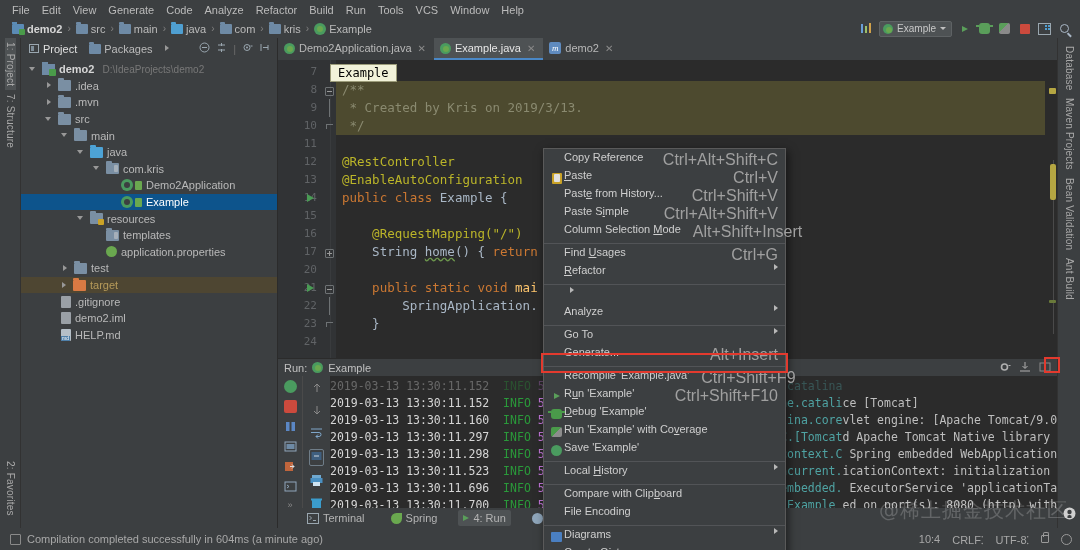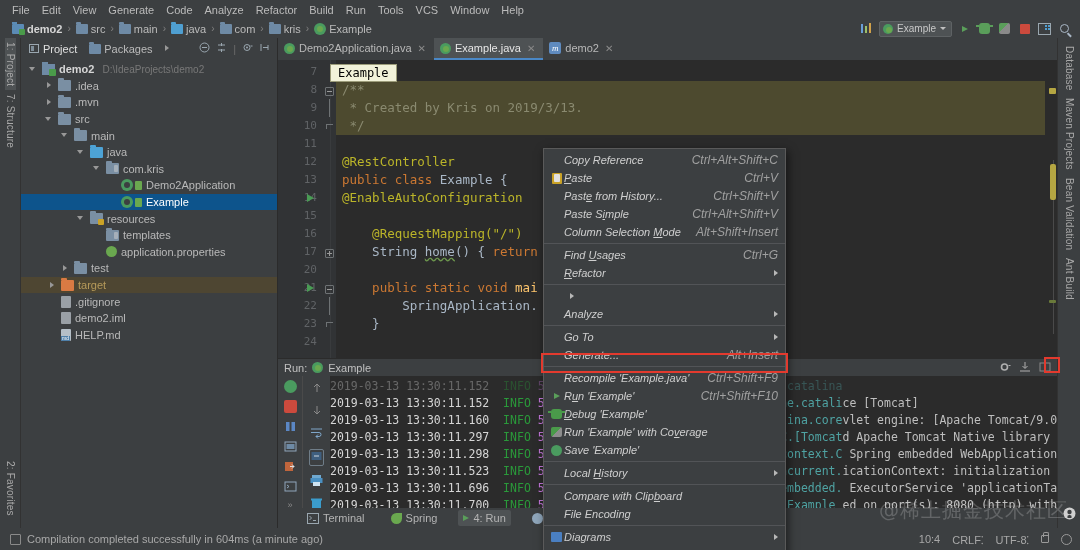--- a/index.html
+++ b/index.html
@@ -143,24 +143,24 @@
   .tw.active{ background:#4e5254; }
   .statusbar{ height:22px; flex:0 0 auto; background:#3c3f41; display:flex; align-items:center; padding:0 8px 0 10px; font-size:11px; color:#a8a8a8; gap:6px;}
   .statusbar .right{ margin-left:auto; display:flex; align-items:center; gap:12px;}
   .sbox{ width:11px;height:11px;border:1px solid #8a8a8a;border-radius:1px;}
   .lock{ width:8px;height:8px;border:1.5px solid #9a9a9a;border-radius:1px;position:relative;}
   .lock:before{content:"";position:absolute;left:1px;top:-4px;width:4px;height:4px;border:1.5px solid #9a9a9a;border-bottom:none;border-radius:2px 2px 0 0;}
   .globe{ width:11px;height:11px;border:1.5px solid #9a9a9a;border-radius:50%;}
 
   
   .ctx{ position:absolute; left:543px; top:148px; width:243px; background:#3c3f41; border:1px solid #5a5a5a; box-shadow:2px 3px 9px rgba(0,0,0,.55); z-index:100; padding:2px 0;}
-  .ctxi{ height:18px; display:flex; align-items:center; padding:0 7px 0 5px; font-size:11px; color:#cfcfcf; position:relative;font-style:italic;}
+  .ctxi{ height:18px; display:flex; padding:0 7px 0 5px; font-size:11px; color:#cfcfcf; position:relative;}
   .ctxi .ci{ width:15px; flex:0 0 auto; display:flex; align-items:center; justify-content:center;}
   .ctxi .lbl{ flex:1 1 auto; white-space:nowrap; }
-  .ctxi .sc{ color:#a0a0a0; font-size:12px; padding-left:12px;}
+  .ctxi .sc{ color:#a0a0a0; font-size:16px; padding-left:12px;}
   .ctxi .sub{ width:0;height:0;border-left:4px solid #b8b8b8;border-top:3px solid transparent;border-bottom:3px solid transparent; margin-left:6px;}
   .ctxsep{ height:1px; background:#525457; margin:2px 0;}
   .u{ text-decoration:underline; }
   .ctx-hl{ position:absolute; left:541px; top:353px; width:247px; height:20px; border:2px solid #e33a2e; z-index:101; pointer-events:none;}
   .ctx-hl2{ position:absolute; left:1044px; top:357px; width:16px; height:16px; border:2px solid #e33a2e; z-index:101;}
   .pasteicon{ width:10px;height:11px;background:#c9a227;border-radius:1px;position:relative;}
   .pasteicon:after{content:"";position:absolute;left:2px;top:1px;width:6px;height:8px;background:#e0e0e0;border-radius:1px;}
   .dbgicon{ width:11px;height:10px;background:#4a9b4a;border-radius:3px;position:relative;}
   .dbgicon:before,.dbgicon:after{content:"";position:absolute;top:2px;width:3px;height:1.5px;background:#4a9b4a;}
   .dbgicon:before{left:-3px;} .dbgicon:after{right:-3px;}
@@ -372,21 +372,21 @@
         </div>
         <div class="row" style="padding-left:85px">
           <span class="ic spr"></span>
           <span>application.properties</span>
         </div>
         <div class="row" style="padding-left:40px">
           <span class="arw r"></span>
           <span class="ic f"></span>
           <span>test</span>
         </div>
-        <div class="row sel2" style="padding-left:27px">
+        <div class="row sel2" style="padding-left:39px">
           <span class="arw r"></span>
           <span class="ic f orange"></span>
           <span style="color:#b69a5a">target</span>
         </div>
         <div class="row" style="padding-left:40px">
           <span class="ic file"></span>
           <span>.gitignore</span>
         </div>
         <div class="row" style="padding-left:40px">
           <span class="ic file"></span>
@@ -474,22 +474,22 @@
           <div class="fold"></div>
         </div>
 
         <div class="code">
           <div class="cl">&nbsp;</div>
           <div class="cl cmt"><span class="cm">/**</span></div>
           <div class="cl cmt"><span class="cm"> * Created by Kris on 2019/3/13.</span></div>
           <div class="cl cmt"><span class="cm"> */</span></div>
           <div class="cl">&nbsp;</div>
           <div class="cl"><span class="an">@RestController</span></div>
+          <div class="cl"><span class="an">@EnableAutoConfiguration</span></div>
           <div class="cl"><span class="k">public class </span><span class="id">Example {</span></div>
-          <div class="cl"><span class="an">@EnableAutoConfiguration</span></div>
           <div class="cl">&nbsp;</div>
           <div class="cl"><span class="an">    @RequestMapping("/")</span></div>
           <div class="cl"><span class="id">    String </span><span class="under id">home</span><span class="id">() { </span><span class="k">return</span></div>
           <div class="cl">&nbsp;</div>
           <div class="cl"><span class="k">    public static void </span><span class="fn">mai</span></div>
           <div class="cl"><span class="id">        SpringApplication.</span></div>
           <div class="cl"><span class="id">    }</span></div>
           <div class="cl">&nbsp;</div>
         </div>
 

